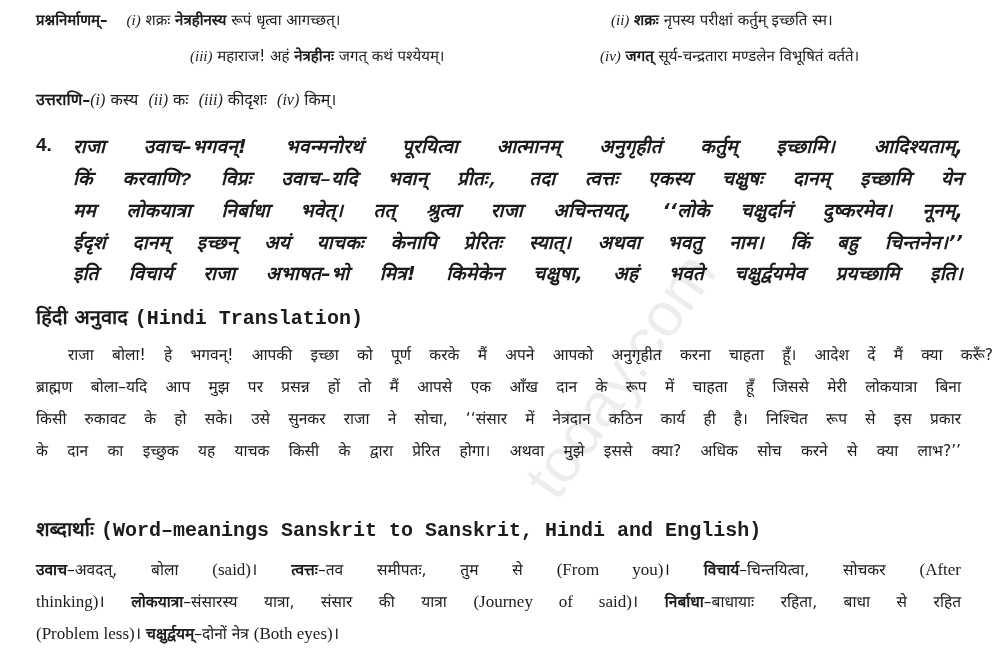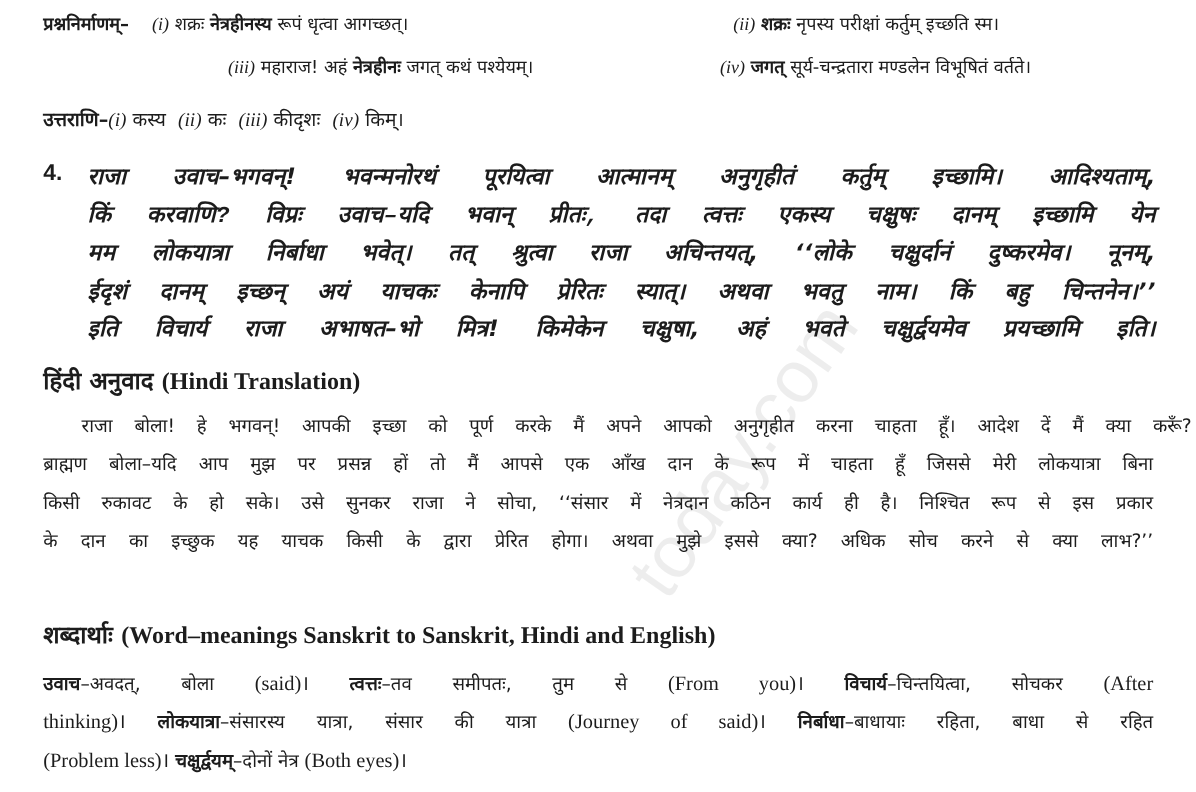--- a/index.html
+++ b/index.html
@@ -25,21 +25,21 @@
     
     .passage { font-size: 19px; font-style: italic; font-weight: 700; letter-spacing: 0.2px; }
     .p-num { position: absolute; left: 36px; top: 134px; font-size: 19px; font-weight: 700; font-family: "Liberation Sans", sans-serif; }
     .p-line { left: 73px; width: 890px; text-align: justify; text-align-last: justify; }
     .pl1 { top: 133px; } .pl2 { top: 165px; font-family: Liberation Mono, monospace; } .pl3 { top: 197px; } .pl4 { top: 229px; } .pl5 { top: 260px; }
 
     
     .heading { font-size: 20px; font-weight: 700; }
     .h1 { top: 303px; }
     .h2 { top: 515px; }
-    .heading .eng { font-family: Liberation Serif, serif; font-weight: 700; }
+    .heading .eng { font-family: Liberation Mono, monospace; font-weight: 700; }
 
     
     .hindi { font-size: 15.5px; width: 925px; text-align: justify; text-align-last: justify; }
     .hl1 { top: 343px; margin-left: 32px; } .hl2 { top: 375px; } .hl3 { top: 407px; } .hl4 { top: 439px; }
     .hl5 { top: 472px; text-align-last: left; }
 
     
     .wm { font-size: 15.5px; width: 925px; text-align: justify; text-align-last: justify; }
     .wl1 { top: 557px; } .wl2 { top: 589px; } .wl3 { top: 621px; text-align-last: left; }
     .wm .eng, .hindi .eng { font-family: "Liberation Serif", serif; font-size: 17px; }

